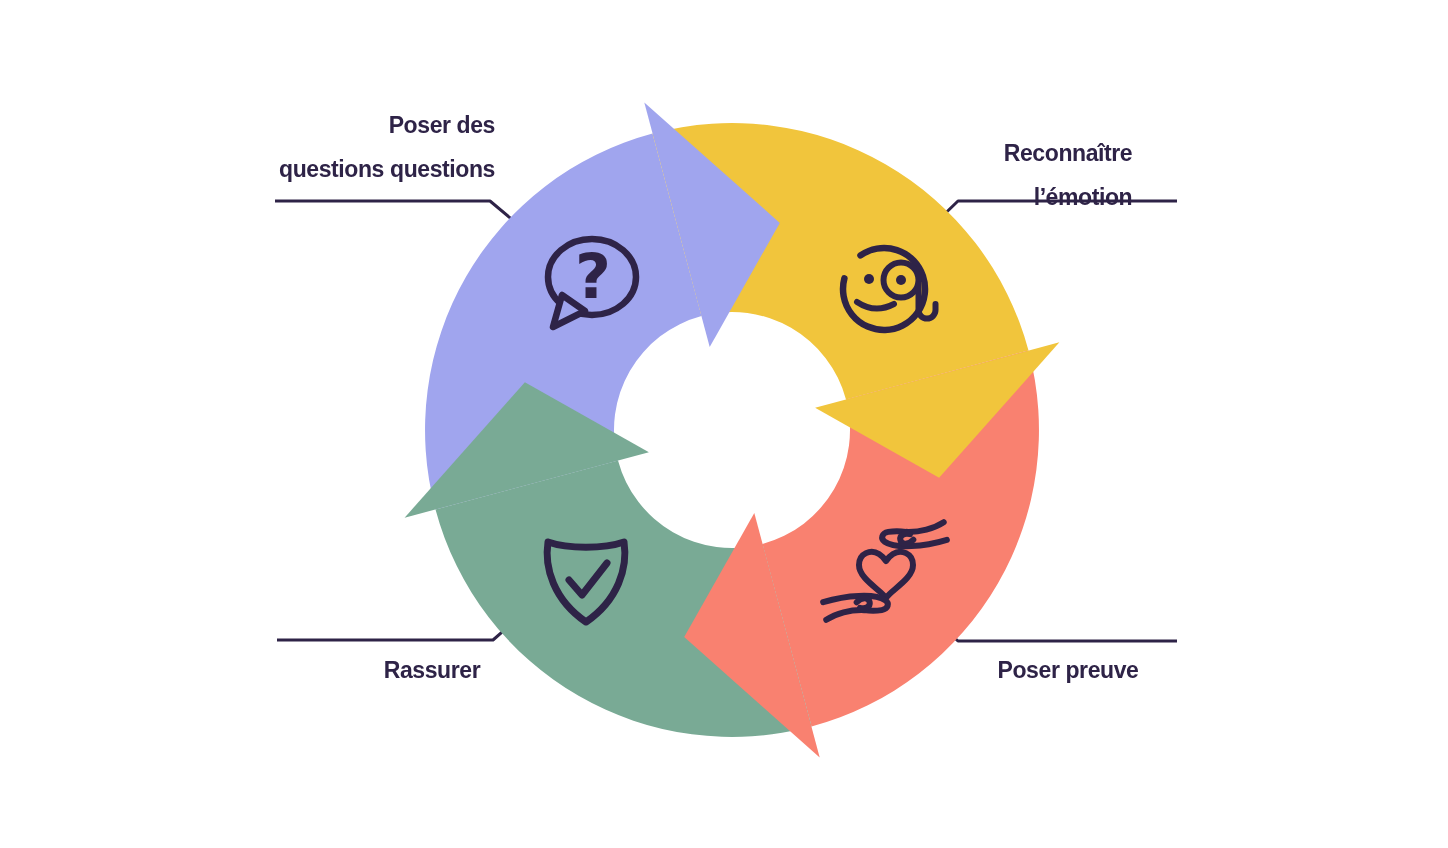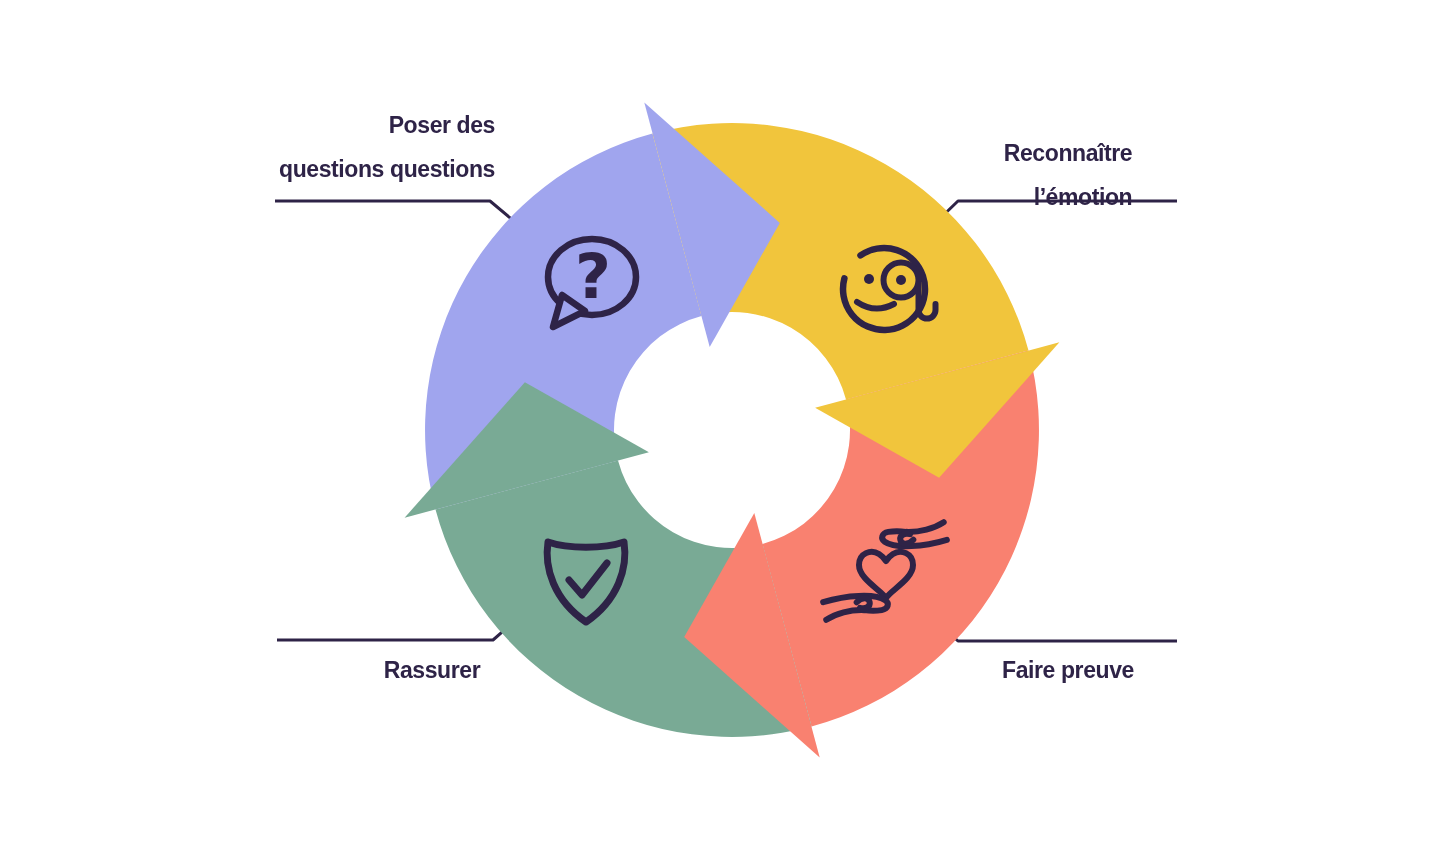--- a/index.html
+++ b/index.html
@@ -104,19 +104,19 @@
 
   <div class="label pos-tl">
     <span class="line">Poser des</span>
     <span class="line">questions questions</span>
   </div>
   <div class="label pos-tr">
     <span class="line">Reconnaître</span>
     <span class="line">l’émotion</span>
   </div>
   <div class="label pos-br">
-    <span class="line">Faire preuve</span>
+    <span class="line">Poser preuve</span>
   </div>
   <div class="label pos-bl">
     <span class="line">Rassurer</span>
   </div>
 
 </div>
 
 </body></html>

